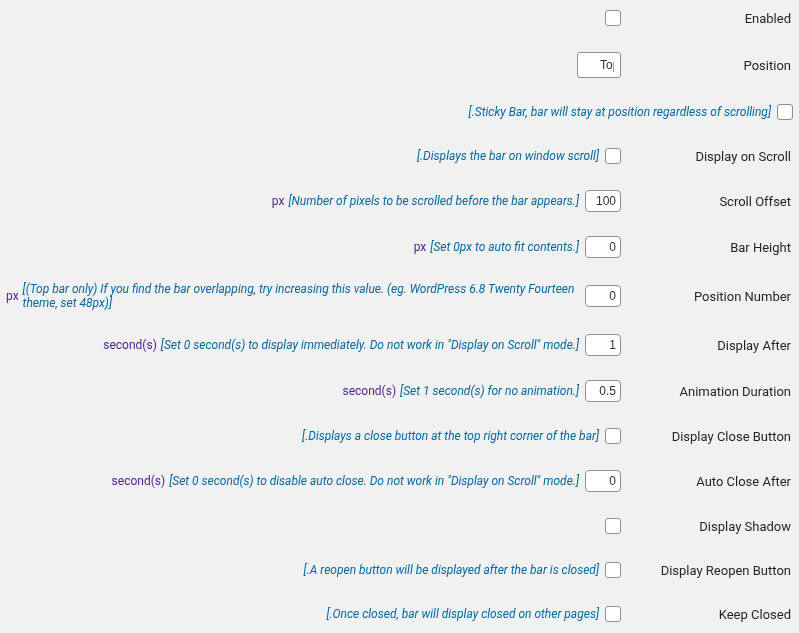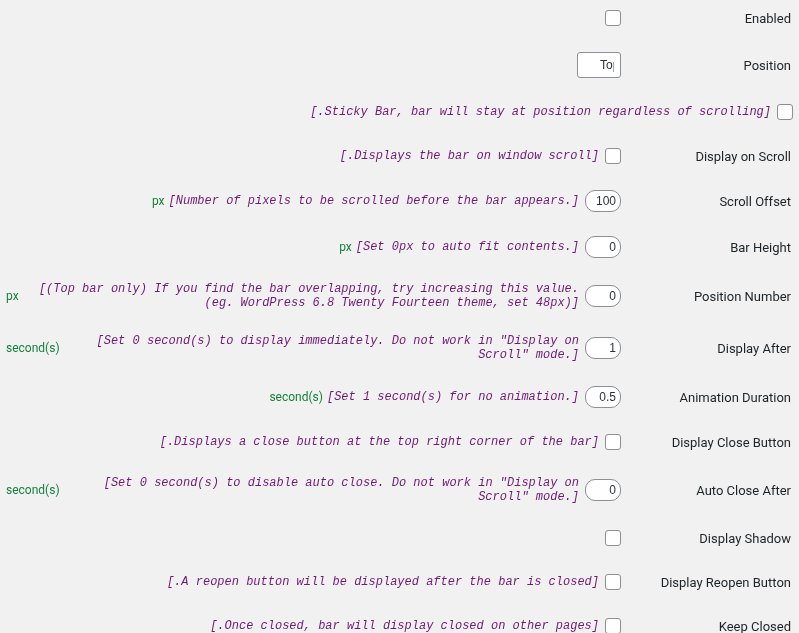--- a/index.html
+++ b/index.html
@@ -30,46 +30,44 @@
       font-size: 13px;
     }
     .control-col {
       display: flex;
       align-items: center;
       justify-content: flex-end;
       flex: 1;
     }
     .hint {
       font-style: italic;
-      color: #701a75;
+      color: #0369a1;
       font-size: 12px;
       margin-right: 6px;
-      text-align: right;
-      font-family: Liberation Mono, monospace;
     }
     .unit {
       font-size: 12px;
-      color: #15803d;
+      color: #4c1d95;
       margin-right: 4px;
     }
     input[type="checkbox"] {
       appearance: none;
       width: 16px;
       height: 16px;
       border: 1px solid #8c8f94;
       border-radius: 3px;
       background: #fff;
       cursor: pointer;
       flex-shrink: 0;
     }
     input[type="text"] {
       width: 36px;
       height: 22px;
       border: 1px solid #8c8f94;
-      border-radius: 10px;
+      border-radius: 4px;
       background: #fff;
       font-size: 12px;
       text-align: right;
       padding: 0 4px;
       color: #2c3338;
     }
     select {
       appearance: none;
       width: 44px;
       height: 26px;

